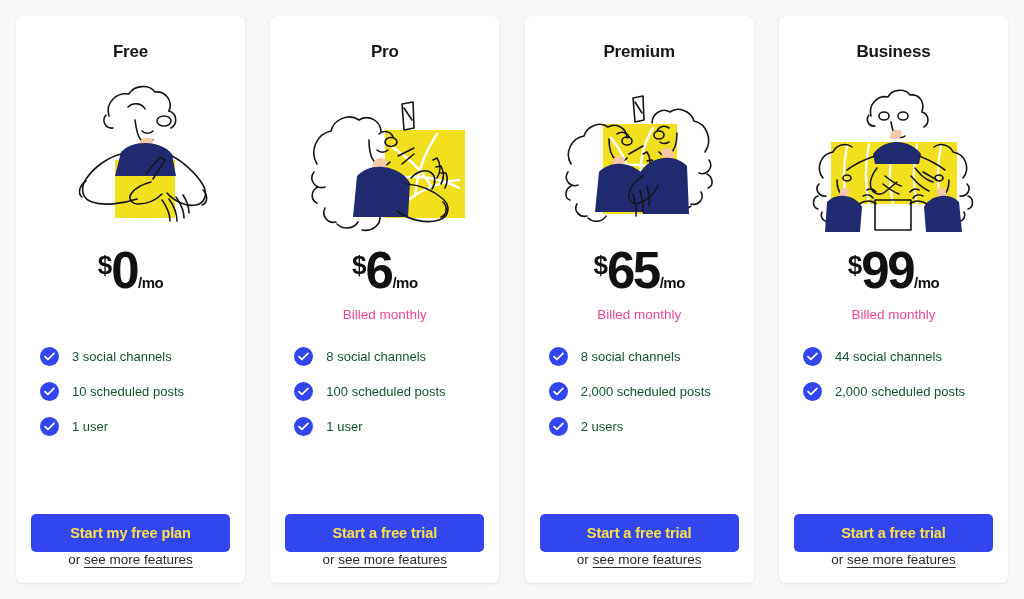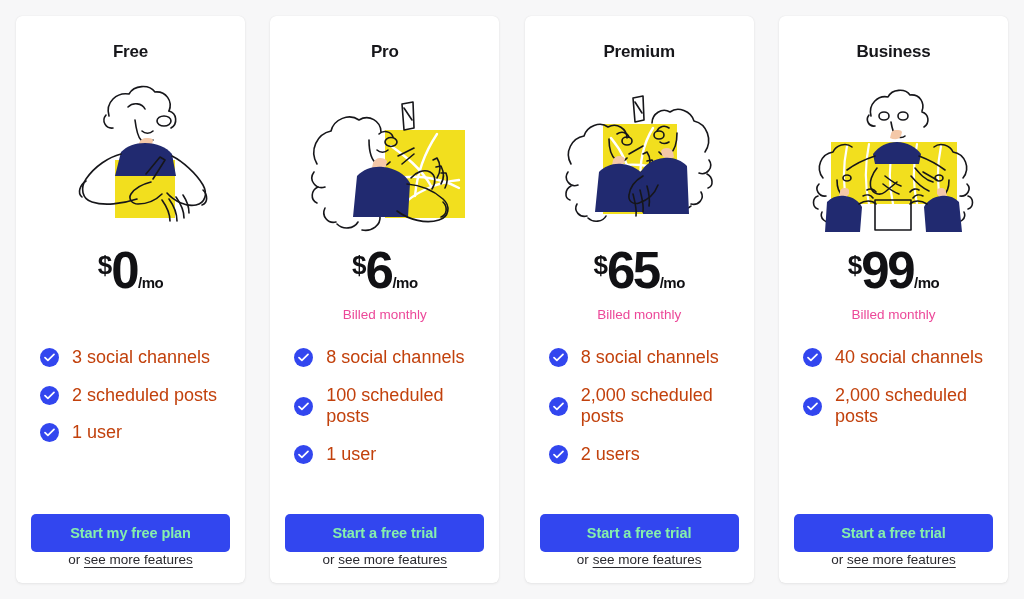--- a/index.html
+++ b/index.html
@@ -119,40 +119,40 @@
     border-radius: 50%;
     background: #3246ef;
     display: flex;
     align-items: center;
     justify-content: center;
     margin-right: 13px;
   }
   .check-icon svg { display: block; }
 
   .feature-text {
-    font-size: 18px;
-    color: #c2410c;
+    font-size: 13px;
+    color: #14532d;
     line-height: 1.2;
   }
 
   
   .cta-area {
     margin-top: auto;
     width: 100%;
     display: flex;
     flex-direction: column;
     align-items: center;
   }
   .cta-button {
     width: 100%;
     height: 38px;
     background: #3246ef;
     border: none;
     border-radius: 5px;
-    color: #86efac;
+    color: #fde047;
     font-family: "Liberation Sans", sans-serif;
     font-size: 14.5px;
     font-weight: bold;
     cursor: pointer;
     letter-spacing: -0.1px;
   }
   .cta-sub {
     font-size: 13.5px;
     color: #2b2b31;
     text-align: center;
@@ -219,21 +219,21 @@
             </svg>
         </span>
         <span class="feature-text">3 social channels</span>
       </li>
       <li class="feature-item">
         <span class="check-icon">
           <svg width="11" height="9" viewBox="0 0 11 9">
               <path d="M1 4.6L3.9 7.4 10 1.3" stroke="#ffffff" stroke-width="1.7" fill="none" stroke-linecap="round" stroke-linejoin="round"></path>
             </svg>
         </span>
-        <span class="feature-text">2 scheduled posts</span>
+        <span class="feature-text">10 scheduled posts</span>
       </li>
       <li class="feature-item">
         <span class="check-icon">
           <svg width="11" height="9" viewBox="0 0 11 9">
               <path d="M1 4.6L3.9 7.4 10 1.3" stroke="#ffffff" stroke-width="1.7" fill="none" stroke-linecap="round" stroke-linejoin="round"></path>
             </svg>
         </span>
         <span class="feature-text">1 user</span>
       </li>
     </ul>
@@ -501,21 +501,21 @@
       <div class="billed">Billed monthly</div>
     </div>
 
     <ul class="features">
       <li class="feature-item">
         <span class="check-icon">
           <svg width="11" height="9" viewBox="0 0 11 9">
               <path d="M1 4.6L3.9 7.4 10 1.3" stroke="#ffffff" stroke-width="1.7" fill="none" stroke-linecap="round" stroke-linejoin="round"></path>
             </svg>
         </span>
-        <span class="feature-text">40 social channels</span>
+        <span class="feature-text">44 social channels</span>
       </li>
       <li class="feature-item">
         <span class="check-icon">
           <svg width="11" height="9" viewBox="0 0 11 9">
               <path d="M1 4.6L3.9 7.4 10 1.3" stroke="#ffffff" stroke-width="1.7" fill="none" stroke-linecap="round" stroke-linejoin="round"></path>
             </svg>
         </span>
         <span class="feature-text">2,000 scheduled posts</span>
       </li>
     </ul>

